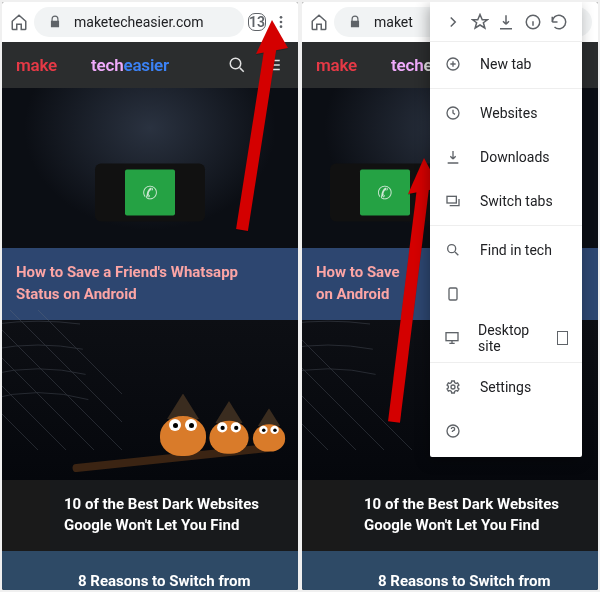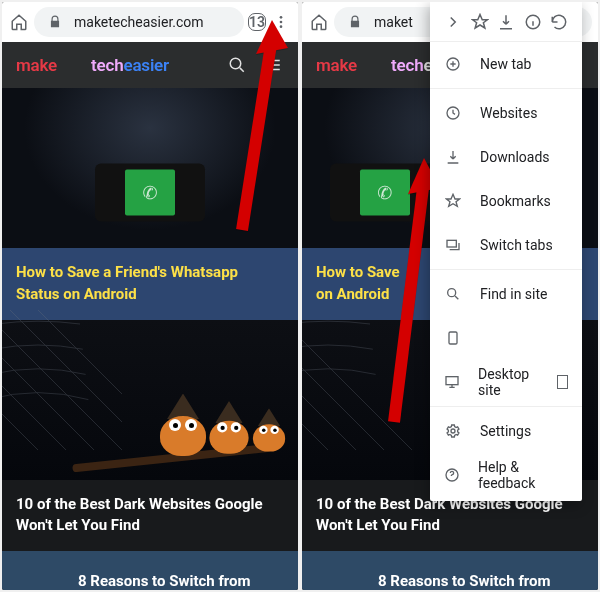--- a/index.html
+++ b/index.html
@@ -66,21 +66,21 @@
     position: relative;
   }
   .phone {
     position:absolute; left:50%; top:58%; transform:translate(-50%,-30%);
     width:110px; height:58px; background:#111; border-radius:6px;
     display:flex; align-items:center; justify-content:center;
   }
   .phone .wa { width:50px; height:46px; background:#25a244; border-radius:2px; display:flex; align-items:center; justify-content:center; color:#cfe8d5; font-size:18px;}
   .title1 {
     background: #2d4670;
-    color: #fde047;
+    color: #fca5a5;
     font-size: 15px;
     font-weight: 700;
     padding: 14px 14px;
     line-height: 1.45;
   }
   .hero2 {
     height: 160px;
     background: linear-gradient(#0d0f14, #05070c);
     position: relative;
   }
@@ -92,20 +92,21 @@
   .owl .eyes span{ width:12px; height:12px; background:#fff; border-radius:50%; display:inline-block; position:relative;}
   .owl .eyes span::after{content:""; position:absolute; width:5px; height:5px; background:#000; border-radius:50%; top:4px; left:4px;}
   .branch { position:absolute; bottom:18px; left:70px; width:200px; height:8px; background:#3b2413; border-radius:6px; transform:rotate(-6deg);}
   .title2 {
     background: #181a1c;
     color: #fff;
     font-size: 15px;
     font-weight: 700;
     padding: 14px 14px;
     line-height: 1.45;
+    margin-left: 48px;
   }
   .title3 {
     background: #2e4a66;
     color:#fff; font-size:15px; font-weight:700;
     padding: 14px 14px; line-height:1.4;
     height: 60px; display:flex; align-items:center;
   }
   .arrow {
     position:absolute;
     pointer-events:none;
@@ -332,43 +333,35 @@
         <span class="mi-ico">
           <svg width="16" height="16" viewBox="0 0 24 24" fill="none" stroke="#5f6368" stroke-width="2">
             <path d="M12 3v12m0 0 4-4m-4 4-4-4M4 21h16"></path>
           </svg>
         </span>
         <span>Downloads</span>
       </div>
     <div class="menu-item">
         <span class="mi-ico">
           <svg width="16" height="16" viewBox="0 0 24 24" fill="none" stroke="#5f6368" stroke-width="2">
-            <path d="m12 2 3 7h7l-5.5 4 2 7L12 16l-6.5 4 2-7L2 9h7z"></path>
-          </svg>
-        </span>
-        <span>Bookmarks</span>
-      </div>
-    <div class="menu-item">
-        <span class="mi-ico">
-          <svg width="16" height="16" viewBox="0 0 24 24" fill="none" stroke="#5f6368" stroke-width="2">
             <rect x="3" y="5" width="14" height="10"></rect>
             <path d="M7 19h14V9"></path>
           </svg>
         </span>
         <span>Switch tabs</span>
       </div>
     <div class="menu-sep"></div>
     <div class="menu-item">
         <span class="mi-ico">
           <svg width="16" height="16" viewBox="0 0 24 24" fill="none" stroke="#5f6368" stroke-width="2">
             <circle cx="10" cy="10" r="6"></circle>
             <path d="m20 20-5-5"></path>
           </svg>
         </span>
-        <span>Find in site</span>
+        <span>Find in tech</span>
       </div>
     <div class="menu-item">
         <span class="mi-ico">
           <svg width="16" height="16" viewBox="0 0 24 24" fill="none" stroke="#5f6368" stroke-width="2">
             <rect x="6" y="3" width="12" height="18" rx="2"></rect>
             <path d="M12 17h.01"></path>
           </svg>
         </span>
       </div>
     <div class="menu-item">
@@ -391,21 +384,20 @@
         </span>
         <span>Settings</span>
       </div>
     <div class="menu-item">
         <span class="mi-ico">
           <svg width="16" height="16" viewBox="0 0 24 24" fill="none" stroke="#5f6368" stroke-width="2">
             <circle cx="12" cy="12" r="9"></circle>
             <path d="M9.5 9a2.5 2.5 0 1 1 3 2.4c-.8.3-1.5.9-1.5 1.6v.5M12 17h.01"></path>
           </svg>
         </span>
-        <span>Help &amp; feedback</span>
       </div>
   </div>
 
   <div class="arrow" style="left:74px; top:150px;">
     <svg width="70" height="280" viewBox="0 0 70 280">
       <path d="M18 270 L48 28" stroke="#d40000" stroke-width="12" fill="none"></path>
       <path d="M48 6 L32 42 L64 36 Z" fill="#d40000"></path>
     </svg>
   </div>
 </div>

